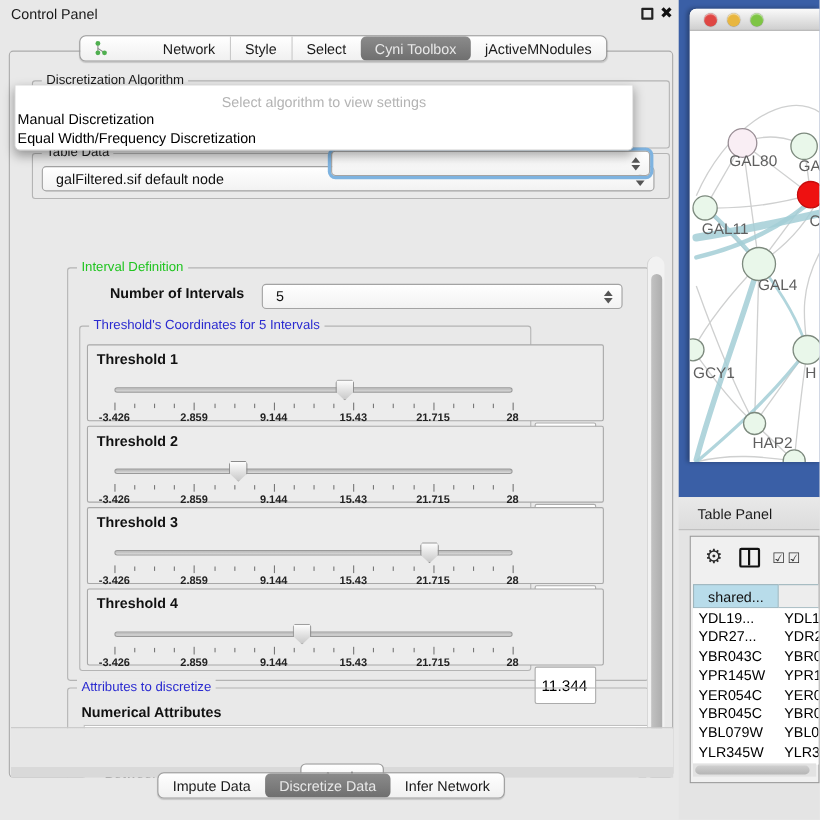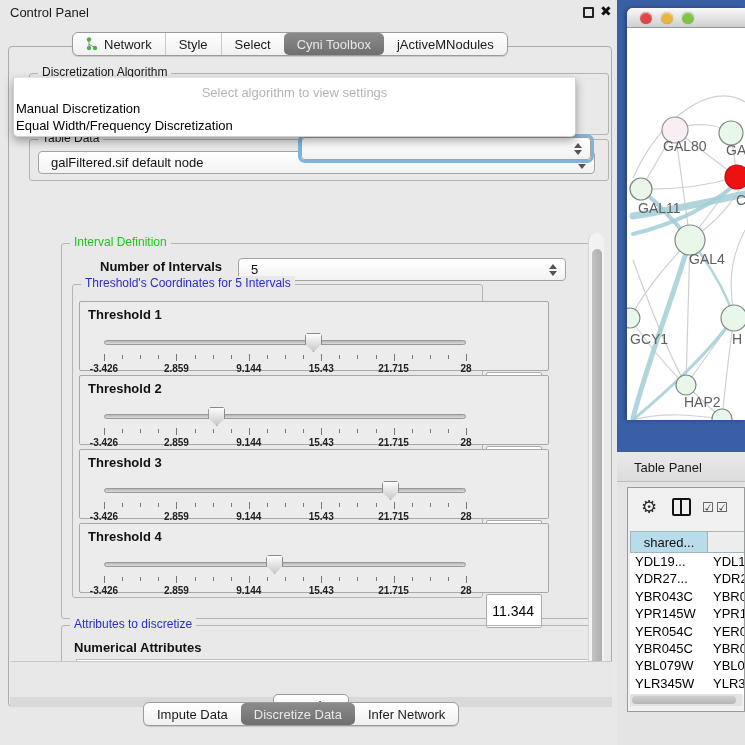--- a/index.html
+++ b/index.html
@@ -11,21 +11,21 @@
   #left-panel { position:absolute; left:0; top:0; width:617px; height:745px; background:#e8e8e8; }
   #cp-titlebar { position:absolute; left:0; top:0; width:100%; height:26px; }
   #cp-title { position:absolute; left:10px; top:5px; font-size:13px; color:#1a1a1a; }
   #cp-float { position:absolute; left:583px; top:7px; width:11px; height:11px; border:2px solid #222; border-radius:1px; }
   #cp-close { position:absolute; left:600px; top:3px; font-size:14px; font-weight:bold; color:#111; }
 
   .tabbar { position:absolute; display:flex; background:linear-gradient(#ffffff,#f0f0f0);
     border:1px solid #9b9b9b; border-radius:6px; overflow:hidden; height:24px; z-index:30;
     box-shadow:0 1px 1px rgba(0,0,0,.15); }
   .tabseg { display:flex; align-items:center; padding:0 13px; font-size:13px; color:#1a1a1a;
-    border-left:1px solid #c9c9c9; white-space:nowrap; }
+    border-left:1px solid #c9c9c9; white-space:nowrap;gap:44px; }
   .tabseg:first-child { border-left:none; }
   .tabseg.selected { background:linear-gradient(#8b8b8b,#6f6f6f); color:#e8e8e8; border-left:none;
     border-radius:5px; }
   .tabseg.selected + .tabseg { border-left:none; }
   .tabseg .seg-icon { margin-right:6px; display:inline-flex; }
   #top-tabs { left:72px; top:32px; }
   #bottom-tabs { left:143px; top:702px; }
 
   #content-panel { position:absolute; left:8px; top:46px; width:604px; height:661px;
     border:1px solid #ababab; border-radius:4px; background:#e9e9e9; z-index:1; }
@@ -175,21 +175,21 @@
       <div class="group" style="left:38px; top:12px; width:529px; height:376px; ">
         <span class="group-title t-green">Interval Definition</span>
         <span id="num-int-label">Number of Intervals</span>
         <div class="combo" id="num-int-combo">
           <span>5</span>
           <span class="arrows">
               <span class="arr-up"></span>
               <span class="arr-dn"></span>
             </span>
         </div>
-        <div class="group" id="thresholds-group" style="left:10px; top:40px; width:411px; height:314px;">
+        <div class="group" id="thresholds-group" style="left:10px; top:52px; width:411px; height:314px;">
           <span class="group-title t-blue">Threshold's Coordinates for 5 Intervals</span>
 
         <div class="threshold-box" style="top: 16px;">
               <div class="t-label">Threshold 1</div>
               <div class="slider">
                 <div class="track"></div>
                 <div class="thumb-h" style="left: calc(57.72% - 8px);"></div>
                 <div class="ticks">
                   <span class="tick major" style="left: 0%;"></span>
                   <span class="tick minor" style="left: 5%;"></span>

